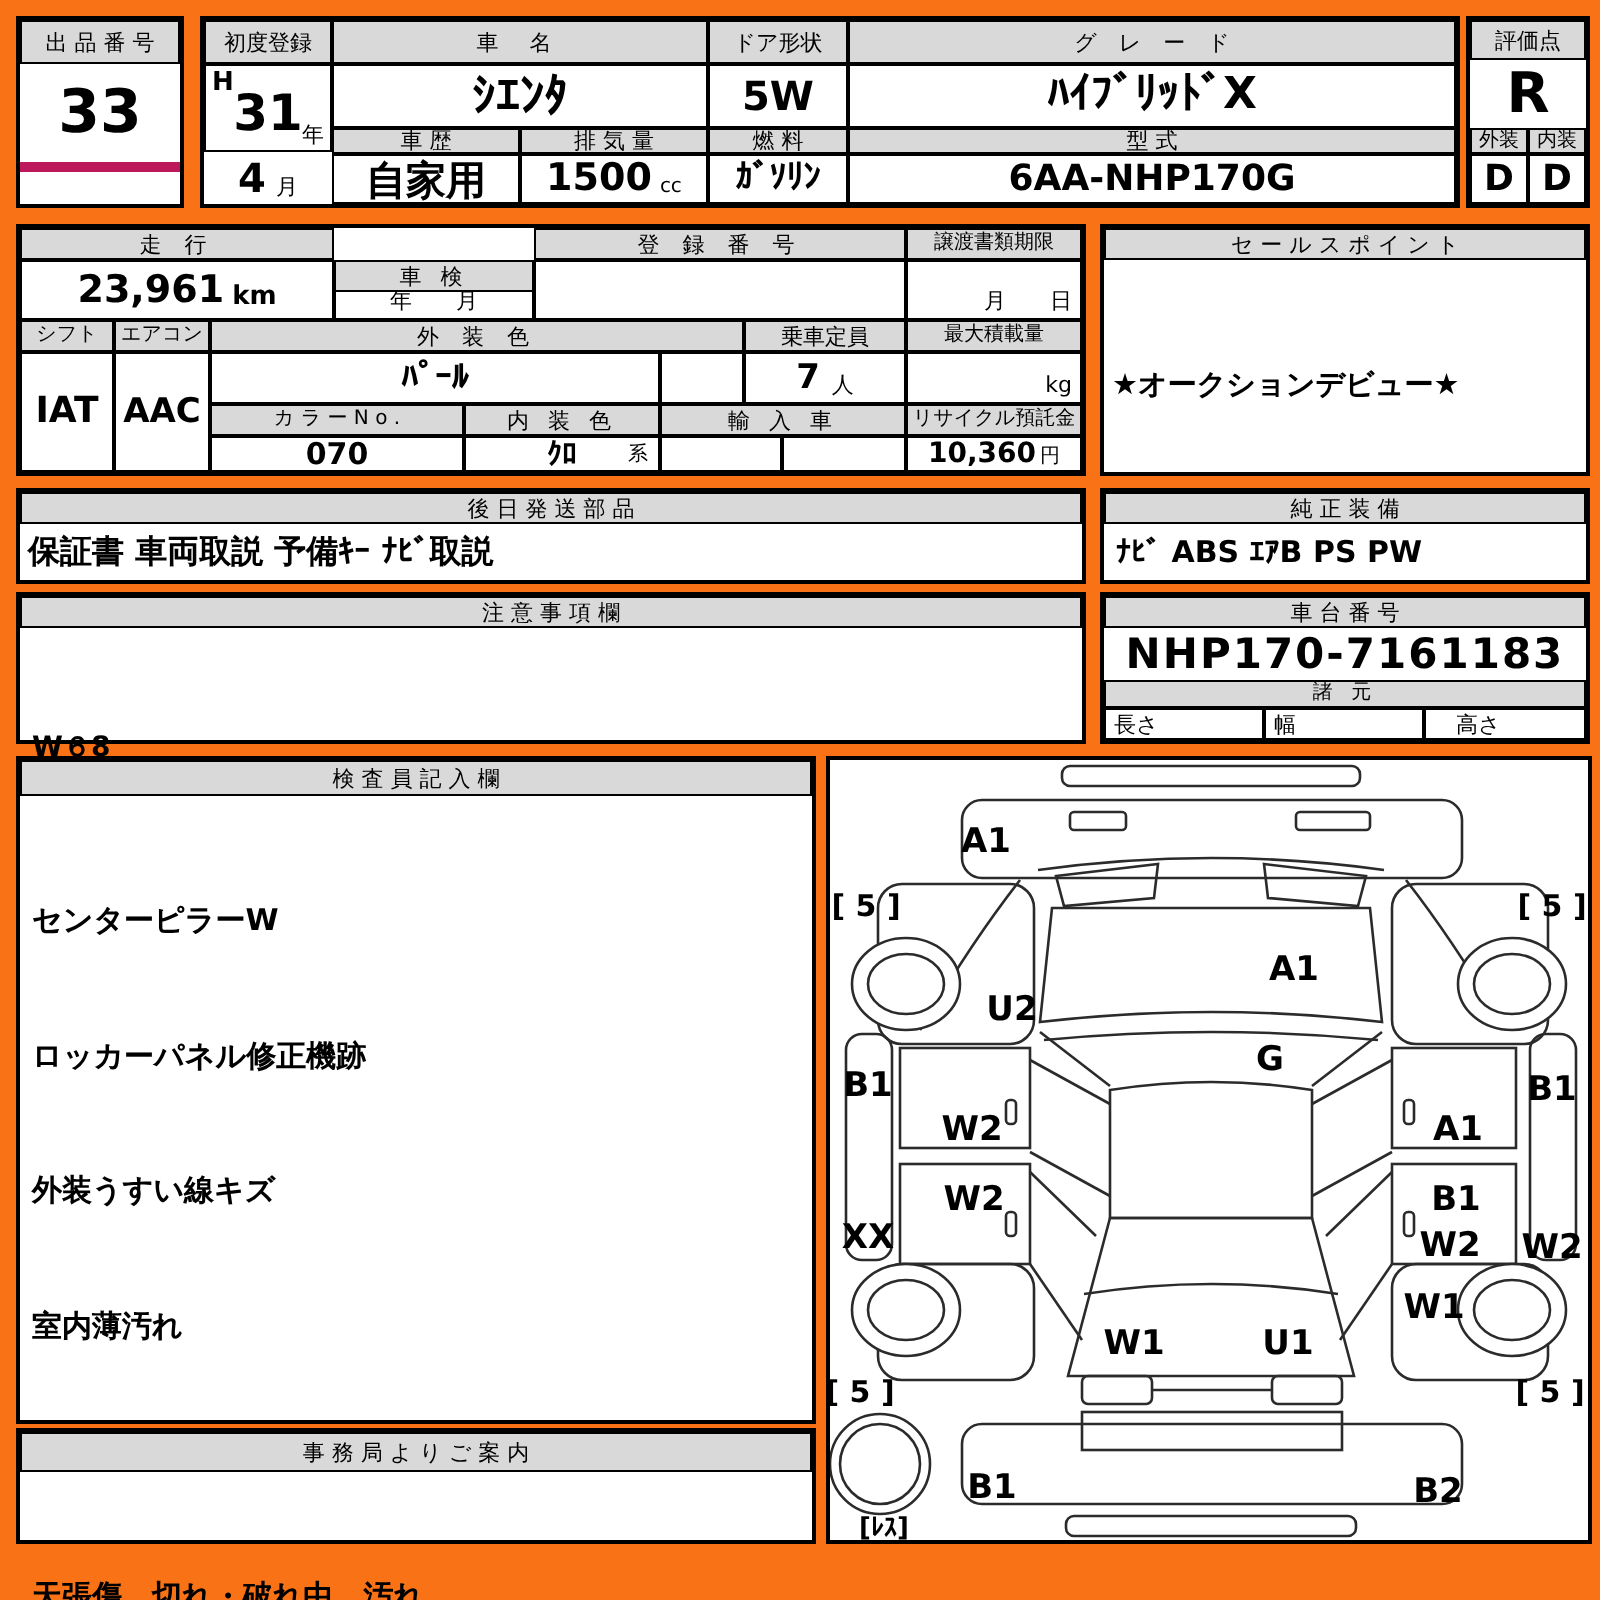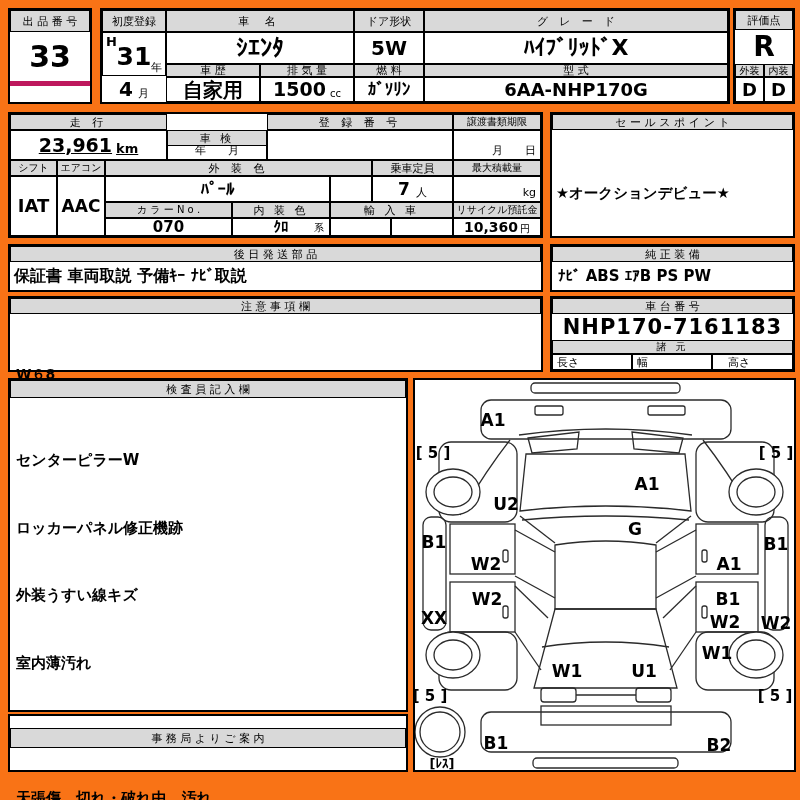--- a/index.html
+++ b/index.html
@@ -67,21 +67,21 @@
     <div class="c b" style="left:0;top:67px;width:29px;height:25px;font-size:18px;">D</div>
     <div class="c b" style="left:29px;top:67px;width:29px;height:25px;font-size:18px;">D</div>
   </div>
 
   <div class="box" style="left:8px;top:112px;width:535px;height:126px;">
     <div class="h" style="left:0;top:0;width:157px;height:16px;letter-spacing:4px;">走 行</div>
     <div class="h" style="left:157px;top:16px;width:100px;height:16px;letter-spacing:3px;">車 検</div>
     <div class="h" style="left:257px;top:0;width:186px;height:16px;letter-spacing:4px;">登 録 番 号</div>
     <div class="h" style="left:443px;top:0;width:88px;height:16px;font-size:10px;">譲渡書類期限</div>
 
-    <div class="c" style="left:0;top:16px;width:157px;height:30px;text-decoration:underline;">
+    <div class="c" style="left:0;top:16px;width:157px;height:30px;">
       <span class="b" style="font-size:19px;">23,961</span>
       <span class="b" style="font-size:13px;margin-left:4px;margin-top:6px;">km</span>
     </div>
     <div class="c bot" style="left:157px;top:16px;width:100px;height:30px;font-size:11px;padding-bottom:3px;">年　　月</div>
     <div class="c" style="left:257px;top:16px;width:186px;height:30px;"></div>
     <div class="c bot" style="left:443px;top:16px;width:88px;height:30px;font-size:11px;justify-content:flex-end;padding:0 4px 3px 0;">月　　日</div>
 
     <div class="h" style="left:0;top:46px;width:47px;height:16px;font-size:10px;">シフト</div>
     <div class="h" style="left:47px;top:46px;width:48px;height:16px;font-size:10px;">エアコン</div>
     <div class="h" style="left:95px;top:46px;width:267px;height:16px;letter-spacing:4px;">外 装 色</div>
@@ -161,21 +161,21 @@
       <div>室内薄汚れ</div>
       <div>室内内張傷</div>
       <div>天張傷、切れ・破れ中、汚れ</div>
       
       
       
     </div>
   </div>
 
   <div class="box" style="left:8px;top:714px;width:400px;height:58px;">
-    <div class="h" style="left:0;top:12px;width:396px;height:20px;">事 務 局 よ り ご 案 内</div>
+    <div class="h" style="left:0;top:0;width:396px;height:20px;">事 務 局 よ り ご 案 内</div>
   </div>
 
   <div class="box" style="left:413px;top:378px;width:383px;height:394px;">
     <svg width="379" height="390" viewBox="0 0 379 390">
       <g fill="none" stroke="#2b2b2b" stroke-width="1.3">
 
         <rect x="116" y="3" width="149" height="10" rx="4"></rect>
         <rect x="66" y="20" width="250" height="39" rx="10"></rect>
         <rect x="120" y="26" width="28" height="9" rx="2"></rect>
         <rect x="233" y="26" width="37" height="9" rx="2"></rect>

